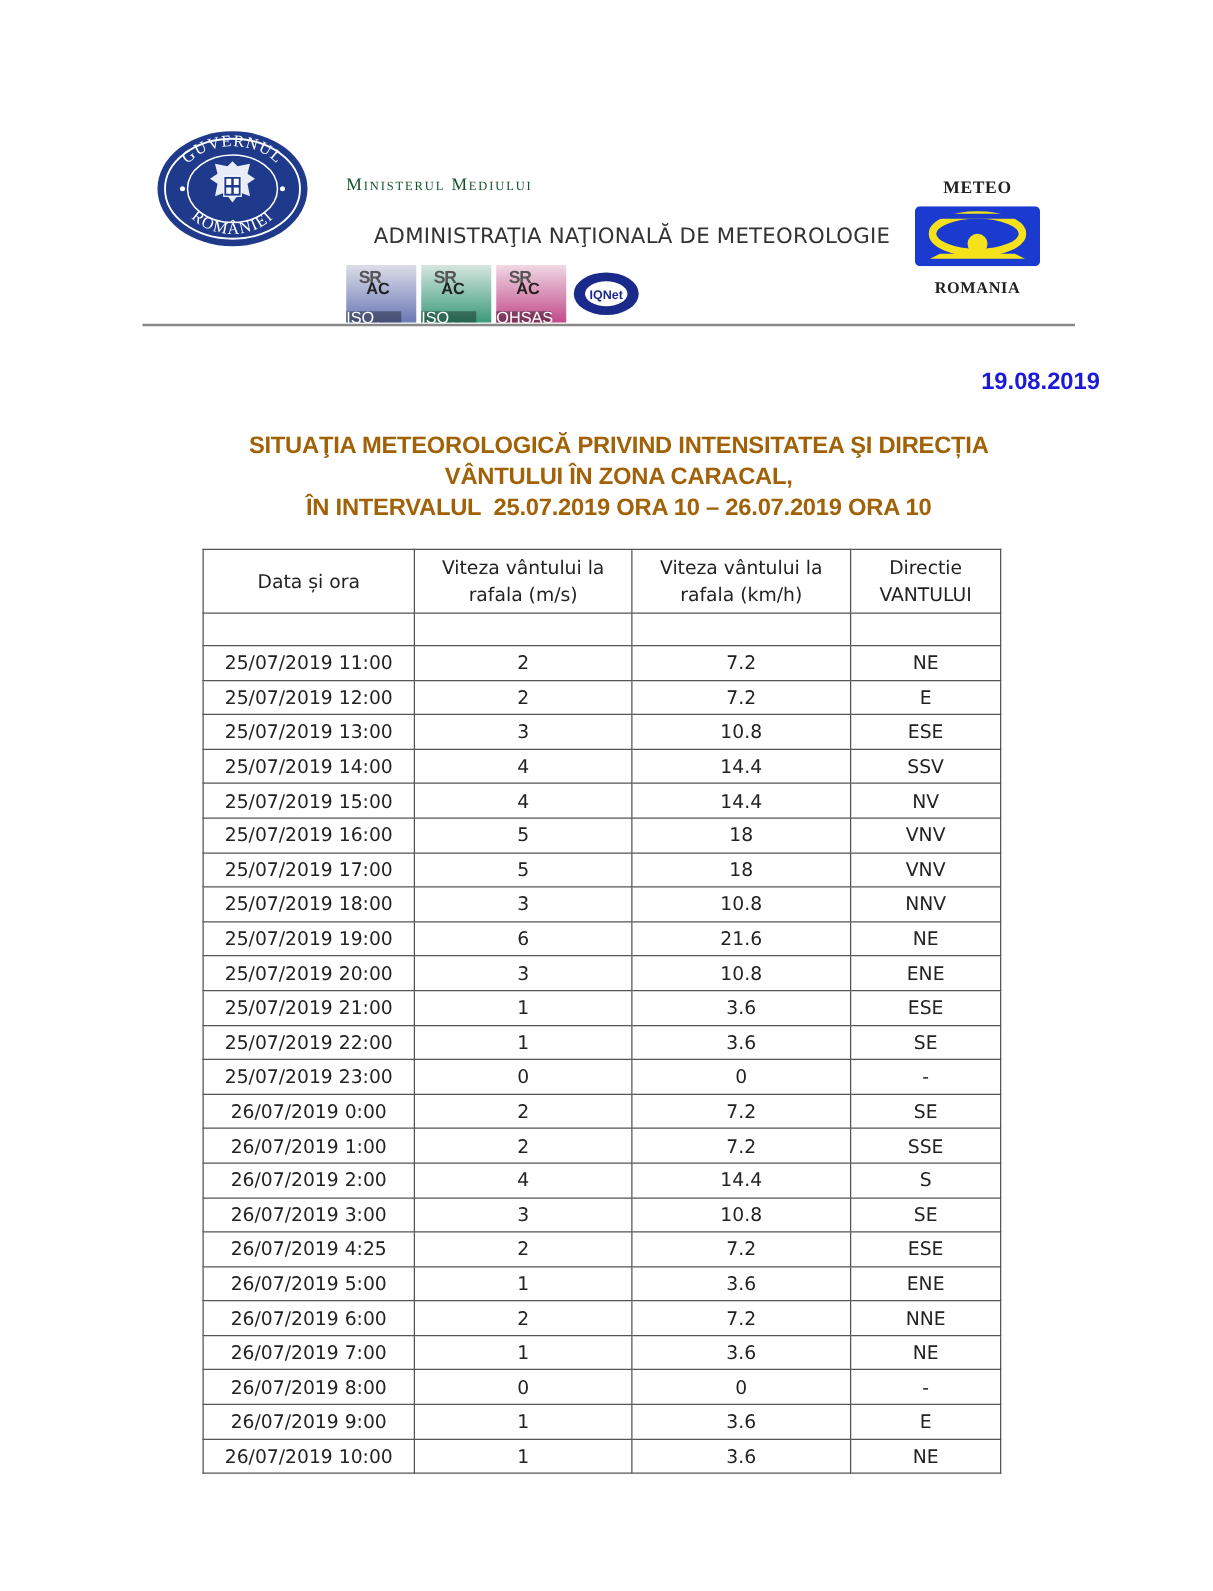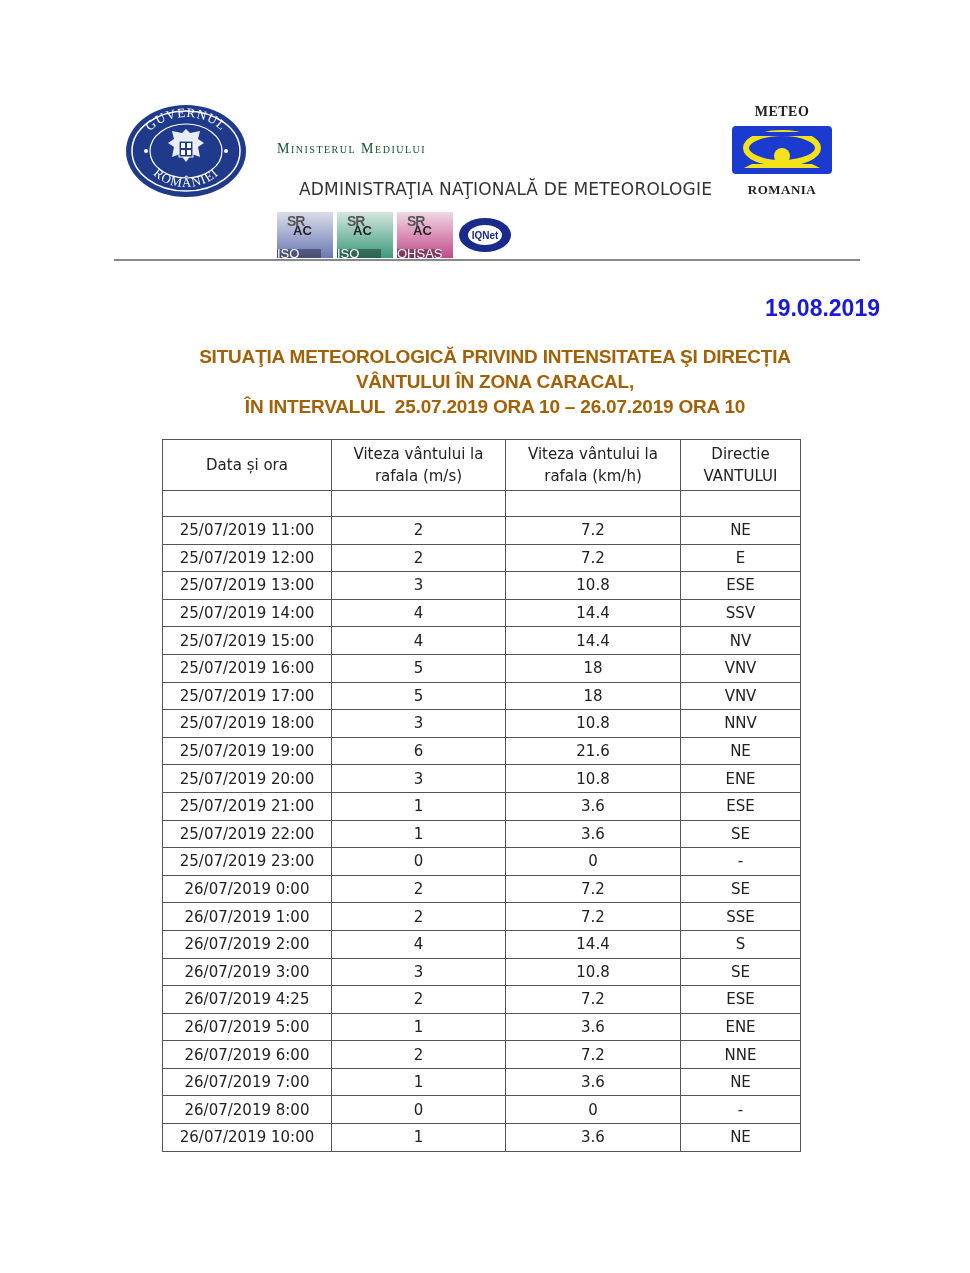--- a/index.html
+++ b/index.html
@@ -12,27 +12,27 @@
   .cert { width: 56px; height: 46px; position: relative; box-sizing: border-box; }
   .cert .sr { position: absolute; top: 1px; left: 10px; font-size: 14px; font-weight: bold; color: #555; letter-spacing: -1px; }
   .cert .ac { position: absolute; top: 11px; left: 16px; font-size: 13px; font-weight: bold; color: #222; text-align: center; }
   .cert .iso { position: absolute; bottom: 0; left: 0; right: 12px; height: 9px; font-size: 13px; line-height: 9px; color: #fff; text-align: left; background: rgba(0,0,0,0.35); }
   .cert.blue { background: linear-gradient(#dcdde8, #6a78b5); }
   .cert.green { background: linear-gradient(#d6e6df, #3a9a7a); }
   .cert.pink { background: linear-gradient(#f0d8e4, #c24a8a); }
   .iqnet { width: 56px; height: 38px; }
 
   .meteo-logo { position: absolute; left: 724px; top: 104px; width: 116px; height: 100px; text-align: center; }
-  .meteo-top { font-family: "Liberation Serif", serif; font-weight: bold; font-size: 14px; letter-spacing: 0.5px; color: #222; }
+  .meteo-top { font-family: "Liberation Serif", serif; font-weight: bold; font-size: 14px; letter-spacing: 0.5px; color: #222; margin-top: 39px; }
   .meteo-box { width: 100px; height: 48px; margin: 6px auto 4px; }
   .meteo-bottom { font-family: "Liberation Serif", serif; font-weight: bold; font-size: 13px; letter-spacing: 0.5px; color: #222; }
 
   .header-rule { position: absolute; left: 114px; top: 259px; width: 746px; height: 2px; background: #888; }
 
-  .doc-date { position: absolute; right: 90px; top: 295px; font-size: 23px; font-weight: bold; color: #1a1ad6; }
+  .doc-date { position: absolute; right: 90px; top: 295px; font-size: 19px; font-weight: bold; color: #1a1ad6; }
 
   .doc-title { position: absolute; left: 100px; width: 790px; top: 344px; text-align: center; font-size: 19px; font-weight: bold; color: #a16207; line-height: 25px; letter-spacing: -0.2px; }
 
   table.wind { position: absolute; left: 162px; top: 439px; border-collapse: collapse; font-family: "DejaVu Sans", sans-serif; font-size: 15px; color: #222; }
   table.wind td, table.wind th { border: 1px solid #555; text-align: center; padding: 0; font-weight: normal; }
   table.wind th { height: 50px; line-height: 22px; font-size: 15px; }
   table.wind tr.blank td { height: 25px; }
   table.wind tr.row td { height: 26.6px; }
   col.c1 { width: 169px; } col.c2 { width: 174px; } col.c3 { width: 175px; } col.c4 { width: 120px; }
 </style>
@@ -259,19 +259,25 @@
         <td>3.6</td>
         <td>NE</td>
       </tr>
       <tr class="row">
         <td>26/07/2019 8:00</td>
         <td>0</td>
         <td>0</td>
         <td>-</td>
       </tr>
       <tr class="row">
+        <td>26/07/2019 9:00</td>
+        <td>1</td>
+        <td>3.6</td>
+        <td>E</td>
+      </tr>
+      <tr class="row">
         <td>26/07/2019 10:00</td>
         <td>1</td>
         <td>3.6</td>
         <td>NE</td>
       </tr>
     </tbody>
 </table>
 
 </body></html>

